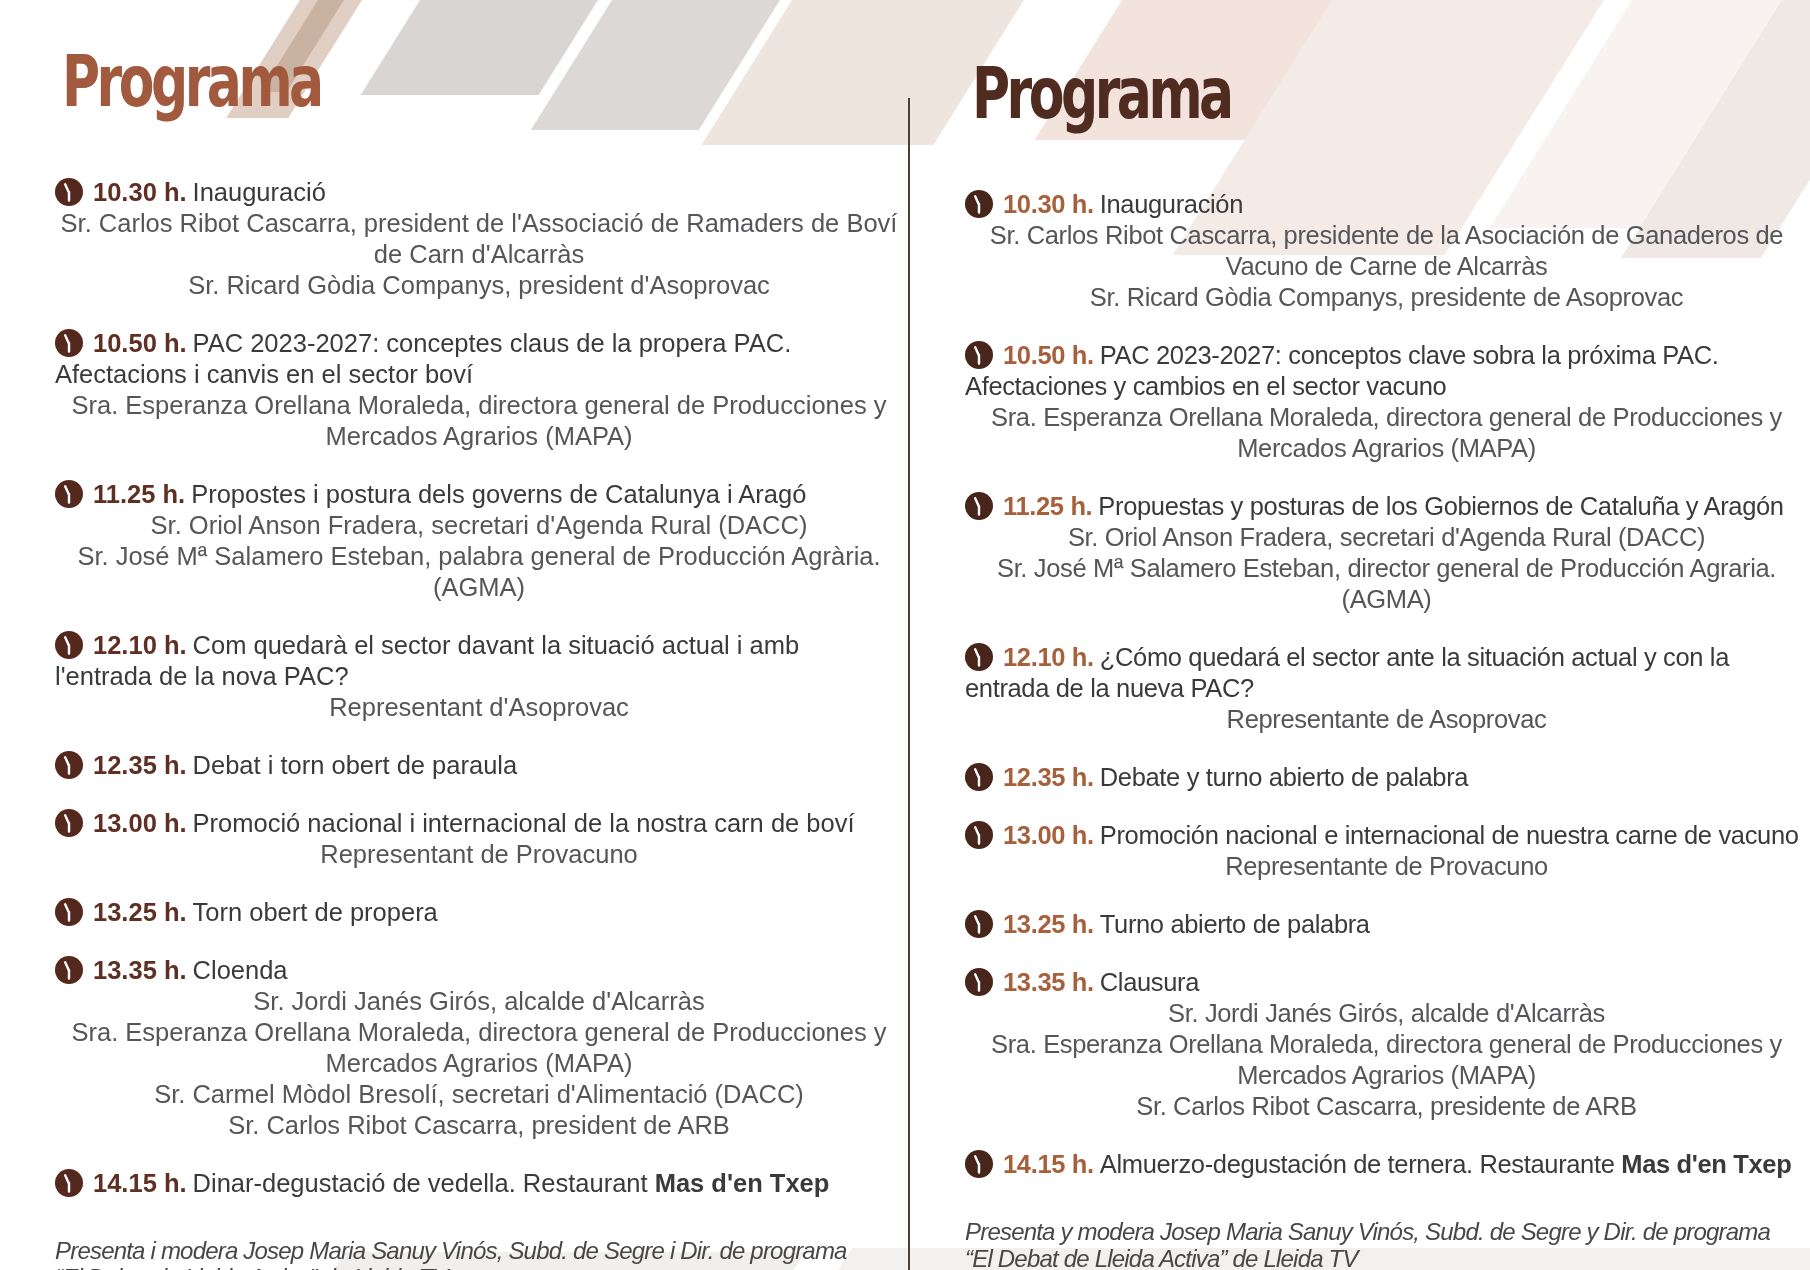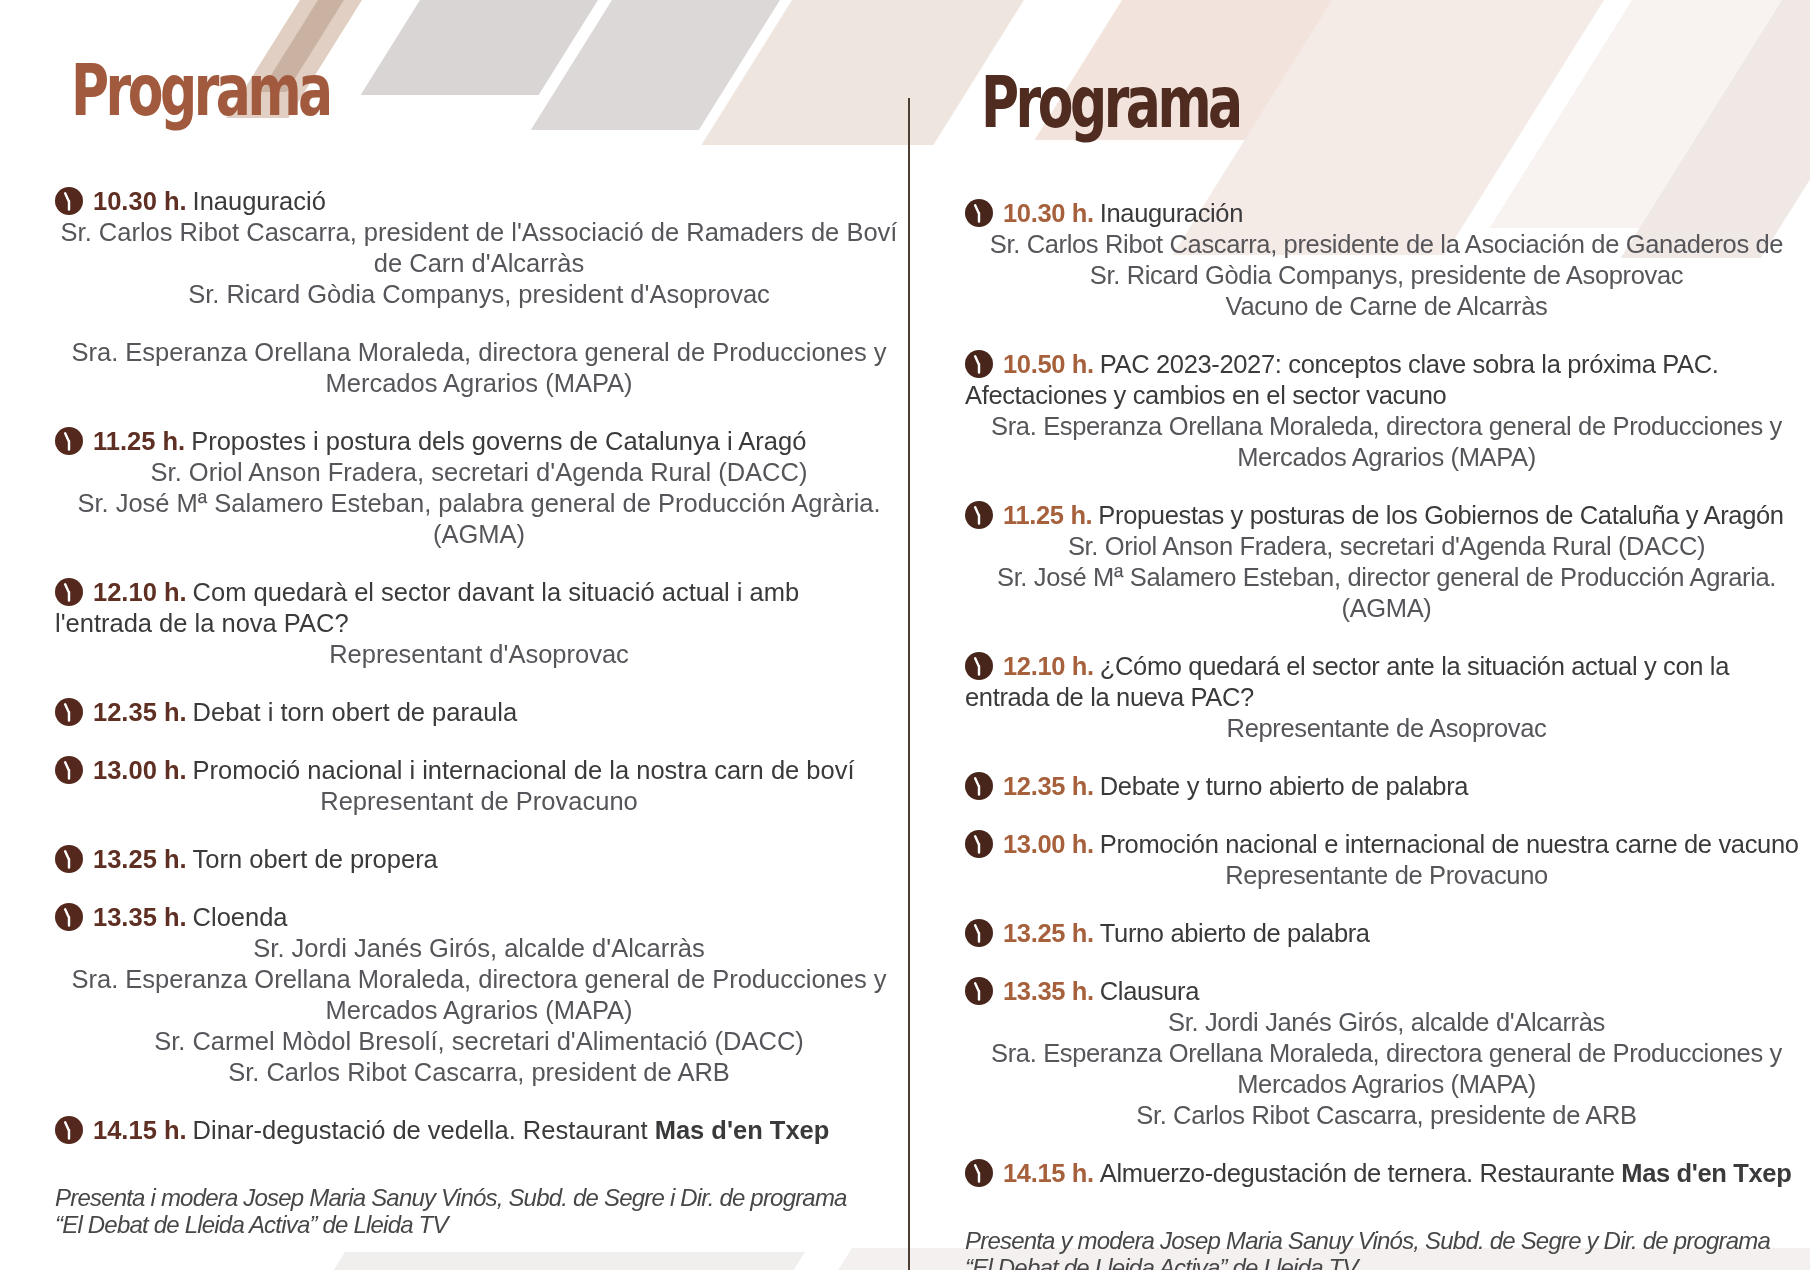--- a/index.html
+++ b/index.html
@@ -24,21 +24,21 @@
   .deco-bottom-2    {left:852px;top:1248px;width:1000px;height:22px;}
   
   .divider{position:absolute;left:908px;top:98px;width:2px;height:1172px;}
   
   .column{position:absolute;top:0;height:1270px;box-sizing:border-box;}
   .col-left {left:0;     width:905px; padding:36px 0 0 55px;}
   .col-right{left:905px; width:905px; padding:36px 0 0 60px;}
   .col-right .content{letter-spacing:-0.35px;}
   .content{width:848px;}
   .col-right .content{width:843px;}
-  .prog-title{margin:16px;line-height:56px;height:108px;}
+  .prog-title{margin:7px;line-height:56px;height:108px;}
   .col-right .prog-title{padding-top:12px;}
   .prog-title-inner{
     display:inline-block;font-family:"DejaVu Sans","Liberation Sans",sans-serif;
     font-weight:bold;font-size:52px;letter-spacing:-3.5px;
     transform:scaleY(1.38);transform-origin:top left;
     color:var(--title-color);white-space:nowrap;
   }
   .entries{margin-top:26px;}
   .entry{margin-bottom:27px;font-size:25.5px;line-height:31px;}
   .entry-text{color:#3a3a3c;}
@@ -81,20 +81,24 @@
                 <path d="M12 12.6 L8.7 5.4 M12 12 L12 19.3"></path>
               </svg></span><span class="time">10.30 h.</span><span class="etitle">Inauguració</span><span class="etitle-bold"></span></div>
     <div class="entry-lines">
             <div>Sr. Carlos Ribot Cascarra, president de l'Associació de Ramaders de Boví</div>
             <div>de Carn d'Alcarràs</div>
             <div>Sr. Ricard Gòdia Companys, president d'Asoprovac</div>
           </div>
   </div>
 
   <div class="entry">
+    <div class="entry-text"><span class="clock"><svg viewBox="0 0 24 24">
+                <circle cx="12" cy="12" r="12"></circle>
+                <path d="M12 12.6 L8.7 5.4 M12 12 L12 19.3"></path>
+              </svg></span><span class="time">10.50 h.</span><span class="etitle">PAC 2023-2027: conceptes claus de la propera PAC. Afectacions i canvis en el sector boví</span><span class="etitle-bold"></span></div>
     <div class="entry-lines">
             <div>Sra. Esperanza Orellana Moraleda, directora general de Producciones y</div>
             <div>Mercados Agrarios (MAPA)</div>
           </div>
   </div>
 
   <div class="entry">
     <div class="entry-text"><span class="clock"><svg viewBox="0 0 24 24">
                 <circle cx="12" cy="12" r="12"></circle>
                 <path d="M12 12.6 L8.7 5.4 M12 12 L12 19.3"></path>
@@ -175,22 +179,22 @@
   <div class="content">
     <h1 class="prog-title"><span class="prog-title-inner">Programa</span></h1>
     <div class="entries">
   <div class="entry">
     <div class="entry-text"><span class="clock"><svg viewBox="0 0 24 24">
                 <circle cx="12" cy="12" r="12"></circle>
                 <path d="M12 12.6 L8.7 5.4 M12 12 L12 19.3"></path>
               </svg></span><span class="time">10.30 h.</span><span class="etitle">Inauguración</span><span class="etitle-bold"></span></div>
     <div class="entry-lines">
             <div>Sr. Carlos Ribot Cascarra, presidente de la Asociación de Ganaderos de</div>
+            <div>Vacuno de Carne de Alcarràs</div>
             <div>Sr. Ricard Gòdia Companys, presidente de Asoprovac</div>
-            <div>Vacuno de Carne de Alcarràs</div>
           </div>
   </div>
 
   <div class="entry">
     <div class="entry-text"><span class="clock"><svg viewBox="0 0 24 24">
                 <circle cx="12" cy="12" r="12"></circle>
                 <path d="M12 12.6 L8.7 5.4 M12 12 L12 19.3"></path>
               </svg></span><span class="time">10.50 h.</span><span class="etitle">PAC 2023-2027: conceptos clave sobra la próxima PAC. Afectaciones y cambios en el sector vacuno</span><span class="etitle-bold"></span></div>
     <div class="entry-lines">
             <div>Sra. Esperanza Orellana Moraleda, directora general de Producciones y</div>

